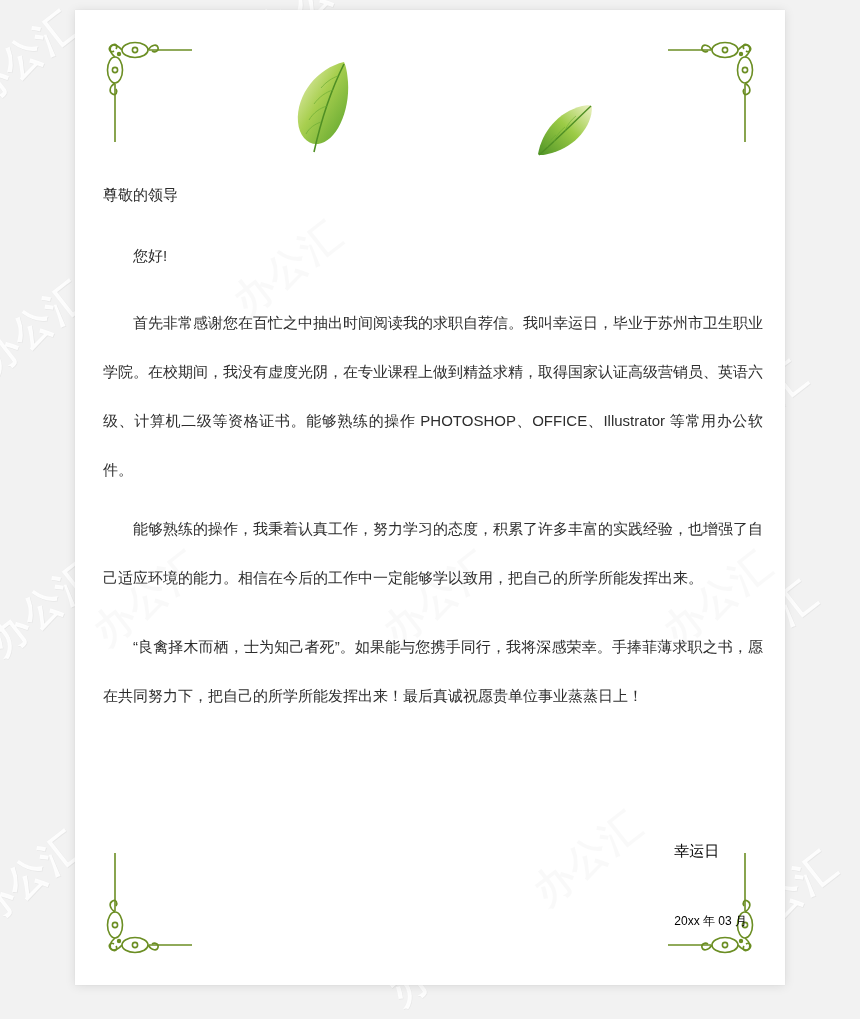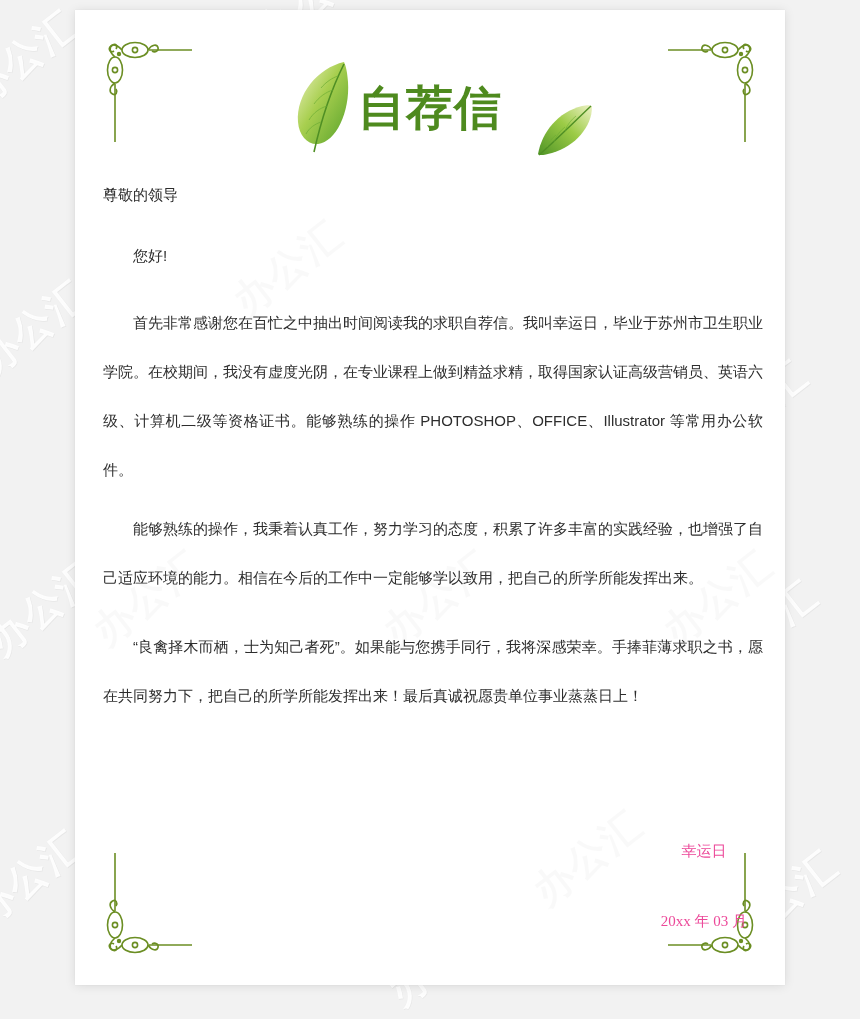--- a/index.html
+++ b/index.html
@@ -131,31 +131,31 @@
   .noindent   { text-indent: 0; }
 
   .gap-sm { height: 10px; }
   .gap-md { height: 18px; }
 
   
   #signature-block {
     position: absolute;
     right: 38px;
     bottom: 52px;
-    text-align: center;
+    text-align: left;
     z-index: 4;
-    font-family: Liberation Serif, serif;
-    color: #ec4899;
+    font-family: Liberation Sans, sans-serif;
+    color: #000000;
   }
   #signature-name {
     font-size: 15px;
     line-height: 24px;
   }
   #signature-date {
-    font-size: 15px;
+    font-size: 12px;
     line-height: 24px;
     margin-top: 46px;
   }
 </style>
 </head>
 <body>
 
 <div id="watermark-layer">
   <div class="wm" style="left:-40px; top:30px;">办公汇</div>
   <div class="wm" style="left:-30px; top:300px;">办公汇</div>
@@ -271,21 +271,20 @@
           <path d="M56 4 C44 28, 34 56, 26 92" stroke="#4f8f24" stroke-width="1.6" fill="none"></path>
           <g stroke="#6aab33" stroke-width="0.9" fill="none" opacity="0.75">
             <path d="M50 16 C44 18, 38 22, 33 28"></path>
             <path d="M45 30 C38 32, 31 37, 26 44"></path>
             <path d="M39 46 C32 48, 25 53, 21 60"></path>
             <path d="M33 62 C27 64, 21 68, 18 74"></path>
           </g>
         </svg>
       </div>
 
-      <div id="title-text">自荐信</div>
 
       <div class="leaf" id="leaf-small">
         <svg viewBox="0 0 62 62" xmlns="http://www.w3.org/2000/svg">
           <defs>
             <linearGradient id="lgB" x1="0" y1="1" x2="1" y2="0">
               <stop offset="0%" stop-color="#4f9426"></stop>
               <stop offset="55%" stop-color="#9ccb46"></stop>
               <stop offset="100%" stop-color="#eef2c6"></stop>
             </linearGradient>
           </defs>

